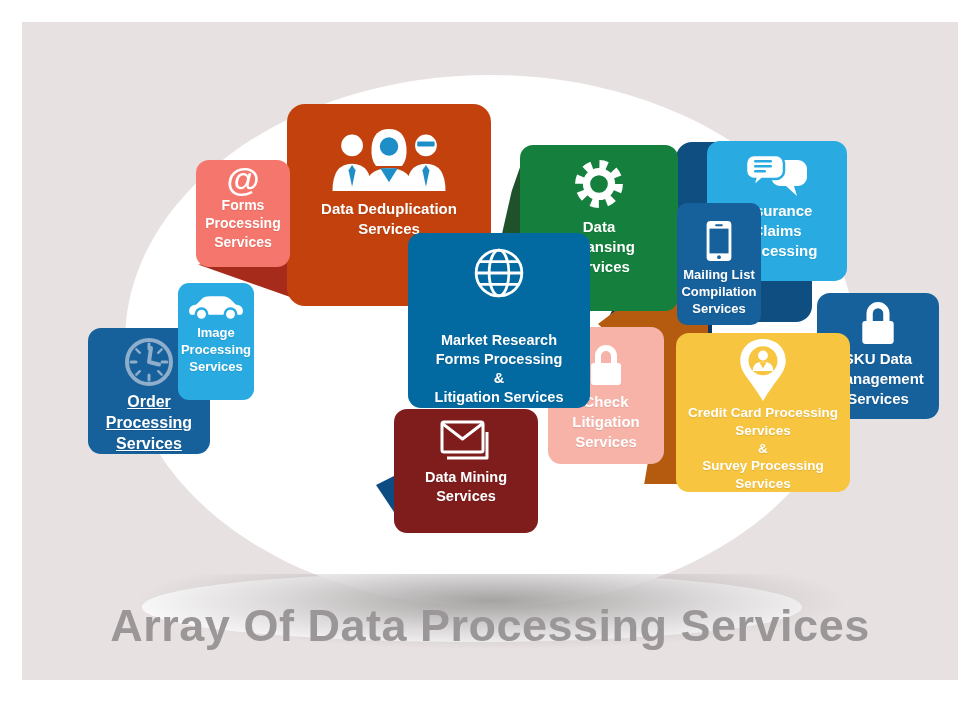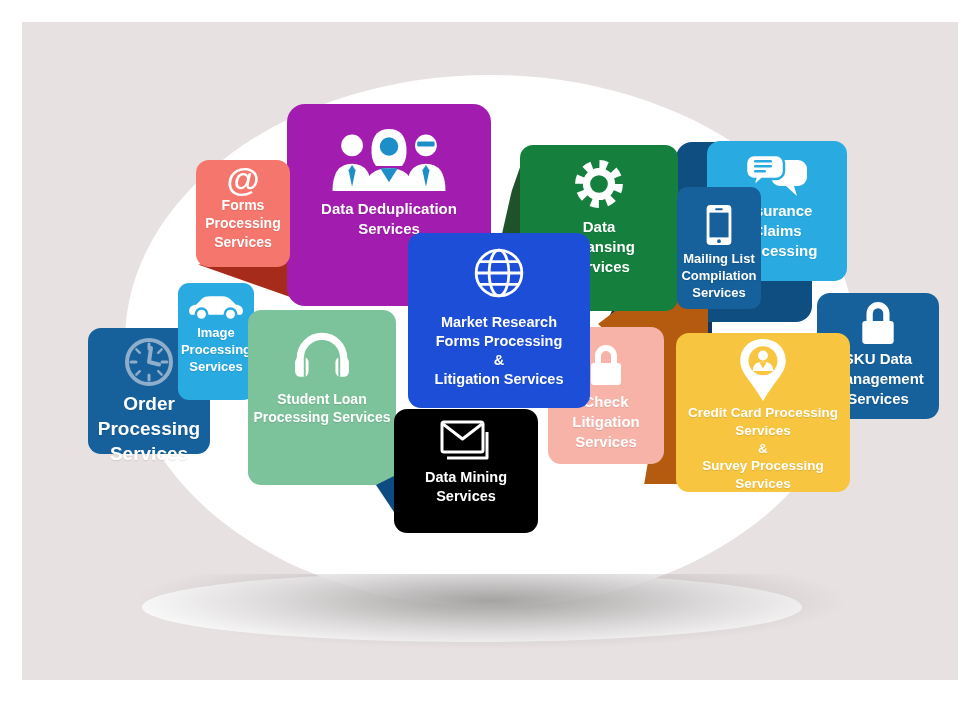--- a/index.html
+++ b/index.html
@@ -37,76 +37,77 @@
   
   .tile { position:absolute; display:flex; flex-direction:column; align-items:center;
     color:#fff; font-weight:bold; text-align:center; border-radius:13px; }
   .tile-label { white-space:pre-line; line-height:1.32; text-shadow:0 1px 1px rgba(0,0,0,.10); }
   .icon { display:flex; justify-content:center; align-items:center; }
 
   .t-forms     { left:174px; top:138px; width:94px;  height:107px; background:#F5766C; z-index:10; }
   .t-forms .icon { margin-top:2px; font-size:34px; line-height:1; }
   .t-forms .tile-label { font-size:14px; }
 
-  .t-dedup     { left:265px; top:82px;  width:204px; height:202px; background:#a21caf; z-index:9; border-radius:18px; }
+  .t-dedup     { left:265px; top:82px;  width:204px; height:202px; background:#c2410c; z-index:9; border-radius:18px; }
   .t-dedup .icon { margin-top:24px; }
   .t-dedup .tile-label { font-size:15px; margin-top:8px; }
 
   .t-cleansing { left:498px; top:123px; width:158px; height:166px; background:#15803d; z-index:9; }
   .t-cleansing .icon { margin-top:13px; }
   .t-cleansing .tile-label { font-size:15px; margin-top:7px; }
 
   .t-insurance { left:685px; top:119px; width:140px; height:140px; background:#29ABE2; z-index:8; }
   .t-insurance .icon { margin-top:12px; }
   .t-insurance .tile-label { font-size:15px; margin-top:2px; }
 
-  .t-mailing   { left:655px; top:165px; width:84px;  height:122px; background:#16609B; z-index:13; border-radius:10px; }
+  .t-mailing   { left:655px; top:181px; width:84px;  height:122px; background:#16609B; z-index:13; border-radius:10px; }
   .t-mailing .icon { margin-top:18px; }
   .t-mailing .tile-label { font-size:13px; margin-top:5px; }
 
   .t-sku       { left:795px; top:271px; width:122px; height:126px; background:#16609B; z-index:13; }
   .t-sku .icon { margin-top:8px; }
   .t-sku .tile-label { font-size:15px; margin-top:4px; }
 
   .t-image     { left:156px; top:261px; width:76px;  height:117px; background:#29ABE2; z-index:11; border-radius:11px; }
   .t-image .icon { margin-top:9px; }
   .t-image .tile-label { font-size:13px; margin-top:3px; }
 
   .t-order     { left:66px;  top:306px; width:122px; height:126px; background:#16609B; z-index:10; }
   .t-order .icon { margin-top:7px; }
-  .t-order .tile-label { font-size:19px; margin-top:2px; }
+  .t-order .tile-label { font-size:16px; margin-top:2px;text-decoration:underline; }
 
   .t-student   { left:226px; top:288px; width:148px; height:175px; background:#7CC29B; z-index:12; }
   .t-student .icon { margin-top:20px; }
   .t-student .tile-label { font-size:14px; margin-top:12px; }
 
-  .t-market    { left:386px; top:211px; width:182px; height:175px; background:#1d4ed8; z-index:15; }
+  .t-market    { left:386px; top:211px; width:182px; height:175px; background:#0369a1; z-index:15;gap:18px; }
   .t-market .icon { margin-top:13px; }
   .t-market .tile-label { font-size:14.5px; margin-top:13px; }
 
   .t-check     { left:526px; top:305px; width:116px; height:137px; background:#F8B3A9; z-index:14; }
   .t-check .icon { margin-top:17px; }
   .t-check .tile-label { font-size:15px; margin-top:6px; }
 
-  .t-mining    { left:372px; top:387px; width:144px; height:124px; background:#000000; z-index:17; }
+  .t-mining    { left:372px; top:387px; width:144px; height:124px; background:#7f1d1d; z-index:17; }
   .t-mining .icon { margin-top:11px; }
   .t-mining .tile-label { font-size:14.5px; margin-top:6px; }
 
   .t-credit    { left:654px; top:311px; width:174px; height:159px; background:#F7C53F; z-index:18; }
   .t-credit .icon { margin-top:6px; }
   .t-credit .tile-label { font-size:13.5px; margin-top:1px; }
 </style>
 </head>
 <body>
 
 <div class="panel">
 
   <div class="ellipse"></div>
   <div class="swoosh"></div>
   <div class="floor-shadow"></div>
+  <div class="main-title">Array Of Data Processing Services</div>
 
   <div class="wedge w-formsfold"></div>
   <div class="wedge w-green"></div>
   <div class="wedge w-navy2"></div>
   <div class="wedge w-navyback"></div>
   <div class="wedge w-orange"></div>
   <div class="wedge w-miningfold"></div>
 
   <div class="tile t-forms">
     <div class="icon">@</div>
@@ -214,33 +215,20 @@
           <path d="M39.7,14.3 l-3.5,3.5 M39.7,39.7 l-3.5,-3.5 M14.3,39.7 l3.5,-3.5 M14.3,14.3 l3.5,3.5" stroke-width="2.4"></path>
           <path d="M27,27 L29,13 M27,27 L37,29.5" stroke-width="4"></path>
         </g>
       </svg>
     </span>
     <div class="tile-label">Order
 Processing
 Services</div>
   </div>
 
-  <div class="tile t-student">
-    <span class="icon">
-      <svg width="60" height="48" viewBox="0 0 58 46">
-        <path d="M8,34 v-7 a21,21 0 0 1 42,0 v7" stroke="#ffffff" stroke-width="7" fill="none"></path>
-        <rect x="3" y="26" width="13" height="19" rx="5" fill="#ffffff"></rect>
-        <rect x="42" y="26" width="13" height="19" rx="5" fill="#ffffff"></rect>
-        <rect x="11.4" y="26" width="1.8" height="19" fill="#7CC29B"></rect>
-        <rect x="44.8" y="26" width="1.8" height="19" fill="#7CC29B"></rect>
-      </svg>
-    </span>
-    <div class="tile-label">Student Loan
-Processing Services</div>
-  </div>
 
   <div class="tile t-market">
     <span class="icon">
       <svg width="54" height="54" viewBox="0 0 52 52">
         <g stroke="#ffffff" stroke-width="2.7" fill="none">
           <circle cx="26" cy="26" r="22"></circle>
           <ellipse cx="26" cy="26" rx="9.5" ry="22"></ellipse>
           <path d="M4,26 H48 M7.5,15 H44.5 M7.5,37 H44.5"></path>
         </g>
       </svg>

